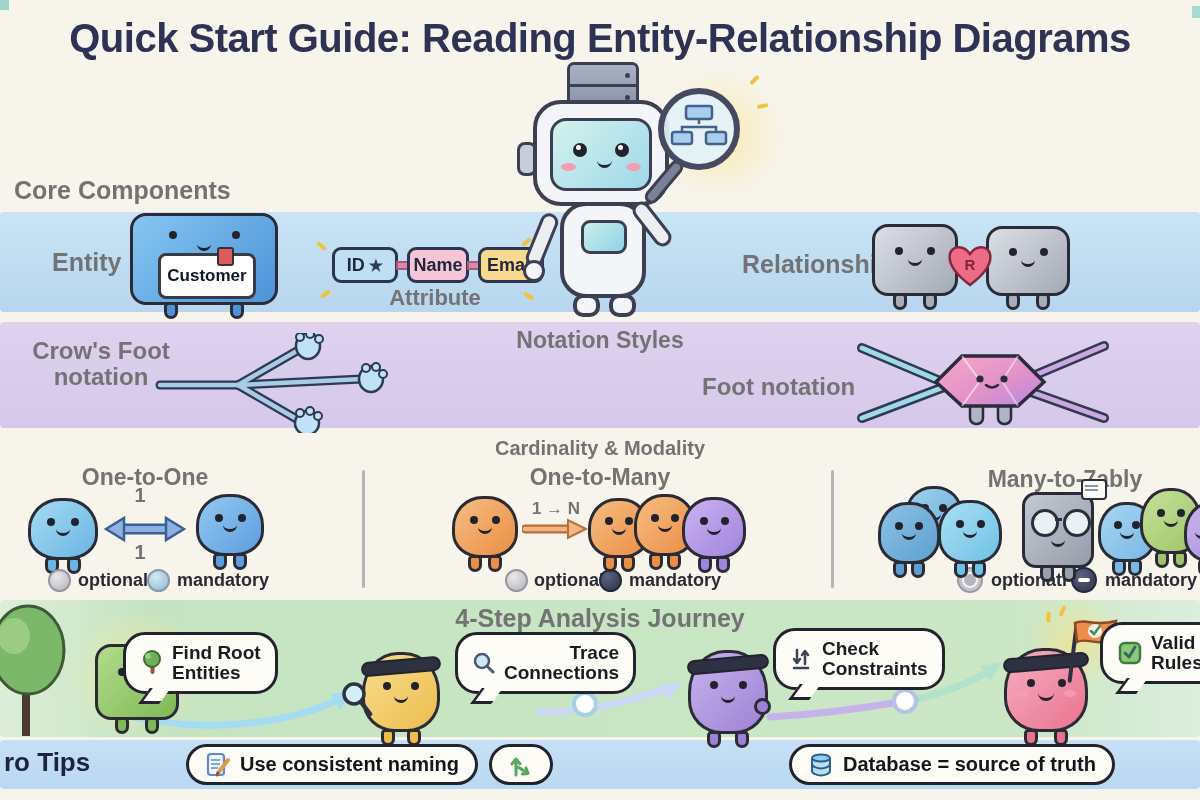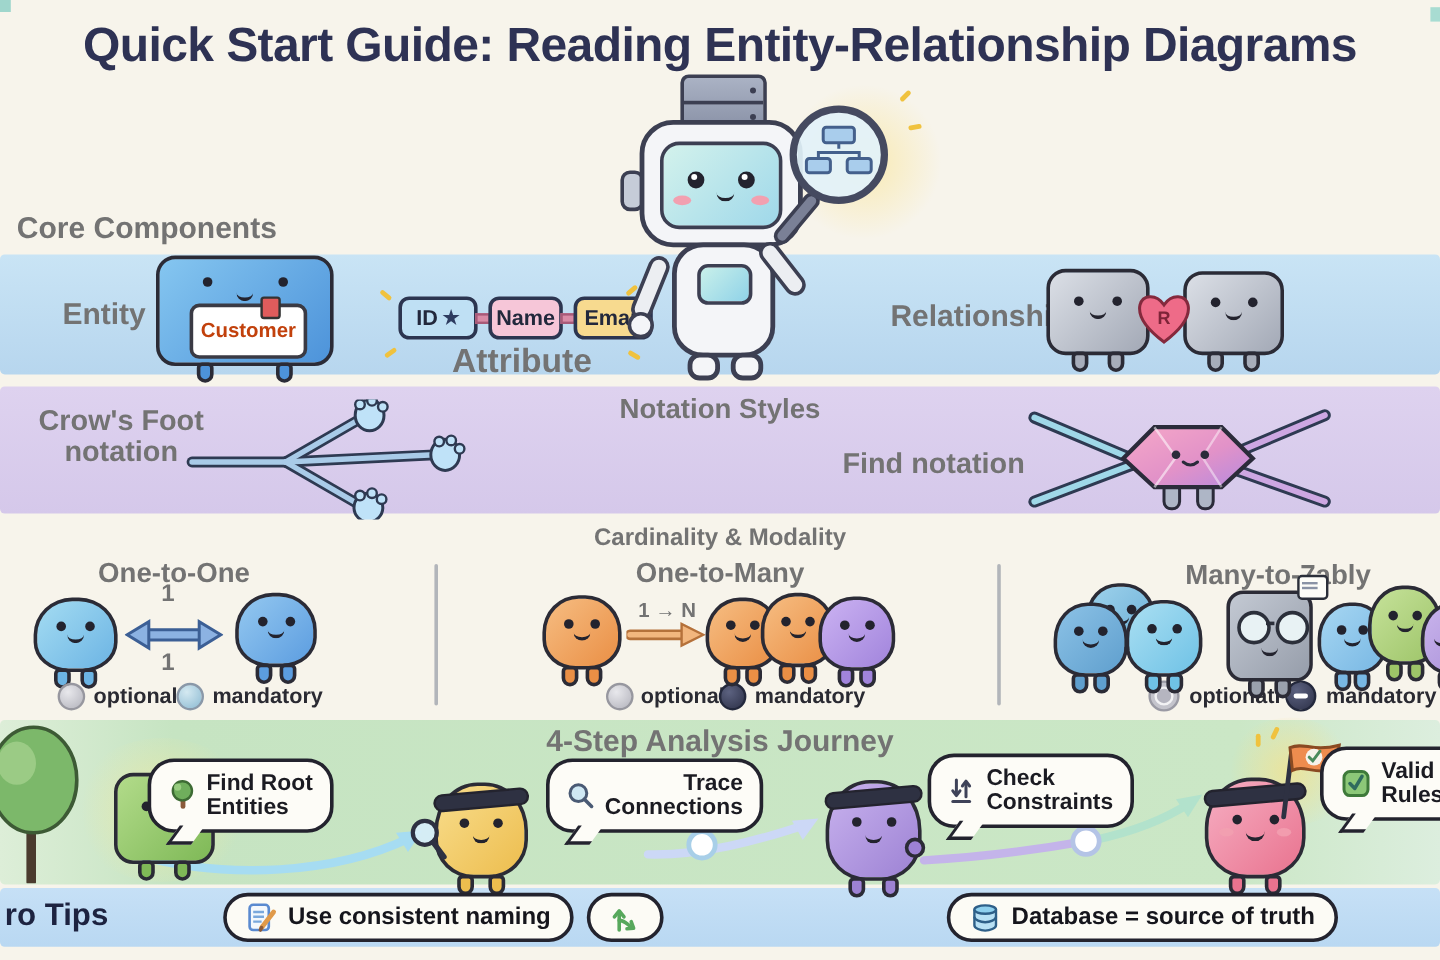--- a/index.html
+++ b/index.html
@@ -75,40 +75,40 @@
   <div class="blob cube" style="--c:#4d93da;left:130px;top:213px;width:148px;height:92px;background:linear-gradient(135deg,#85c6f0,#4d93da);z-index:4;">
     <i class="eL" style="top:18%;"></i>
     <i class="eR" style="top:18%;"></i>
     <i class="mo" style="top:28%;"></i>
     <i class="fL"></i>
     <i class="fR"></i>
   </div>
 
   <div class="abs" style="left:158px;top:253px;width:92px;height:40px;background:#ffffff;border:3px solid #3a3a44;border-radius:8px;z-index:5;display:flex;align-items:center;justify-content:center;">
     <i class="abs" style="left:56px;top:-9px;width:13px;height:15px;background:#e05c5c;border:2px solid #333;border-radius:3px;"></i>
-    <span style="font-weight:800;font-size:17px;color:#c2410c;">Customer</span>
+    <span style="font-weight:800;font-size:17px;color:#0f172a;">Customer</span>
   </div>
 
   <i class="spark" style="left:316px;top:244px;transform:rotate(40deg);"></i>
   <i class="spark" style="left:320px;top:292px;transform:rotate(-35deg);"></i>
   <i class="spark" style="left:521px;top:240px;transform:rotate(-40deg);"></i>
   <i class="spark" style="left:523px;top:294px;transform:rotate(30deg);"></i>
   <div class="attr-box" style="left:332px;width:66px;background:#bfe0f4;">
     <span>ID</span>
     <span style="color:#2e3c60;font-size:16px;">★</span>
   </div>
   <i class="attr-link" style="left:396px;"></i>
   <div class="attr-box" style="left:407px;width:62px;background:#f6c6d8;">
     <span>Name</span>
   </div>
   <i class="attr-link" style="left:467px;"></i>
   <div class="attr-box" style="left:478px;width:66px;background:#f7da8f;">
     <span>Email</span>
   </div>
-  <div class="lbl center" style="left:370px;top:285px;width:130px;font-size:28px;">Attribute</div>
+  <div class="lbl center" style="left:370px;top:285px;width:130px;font-size:22px;">Attribute</div>
 
   <div class="lbl" style="left:742px;top:250px;font-size:25px;">Relationship</div>
   <div class="blob cube" style="--c:#a7adba;left:872px;top:224px;width:86px;height:72px;background:linear-gradient(135deg,#dbdfe6,#a3a9b6);z-index:4;">
     <i class="eL"></i>
       <i class="eR"></i>
       <i class="mo"></i>
     <i class="fL"></i>
       <i class="fR"></i>
   </div>
   <svg class="svgabs" style="left:946px;top:242px;z-index:5;" width="48" height="47" viewBox="0 0 48 47">
@@ -202,21 +202,21 @@
         <circle cx="226" cy="34" r="4" fill="#bfe2f8" stroke="#2e3a52" stroke-width="2"></circle>
         <circle cx="233" cy="41" r="4" fill="#bfe2f8" stroke="#2e3a52" stroke-width="2"></circle>
     </g>
     <g>
       <ellipse cx="157" cy="90" rx="12" ry="12" fill="#bfe2f8" stroke="#2e3a52" stroke-width="2.5"></ellipse>
       <circle cx="150" cy="80" r="4" fill="#bfe2f8" stroke="#2e3a52" stroke-width="2"></circle>
         <circle cx="160" cy="78" r="4" fill="#bfe2f8" stroke="#2e3a52" stroke-width="2"></circle>
         <circle cx="168" cy="83" r="4" fill="#bfe2f8" stroke="#2e3a52" stroke-width="2"></circle>
     </g>
   </svg>
-  <div class="lbl" style="left:702px;top:373px;font-size:24px;">Find notation</div>
+  <div class="lbl" style="left:702px;top:373px;font-size:24px;">Foot notation</div>
 
   <svg class="svgabs" style="left:850px;top:334px;" width="266" height="98" viewBox="0 0 266 98">
     <defs>
       <linearGradient id="gemgrad" x1="0" y1="0" x2="1" y2="1">
         <stop offset="0" stop-color="#f6a8c8"></stop>
           <stop offset=".55" stop-color="#e292c8"></stop>
           <stop offset="1" stop-color="#b48ae0"></stop>
       </linearGradient>
     </defs>
     <g stroke="#2e3a52" stroke-width="10" stroke-linecap="round">

